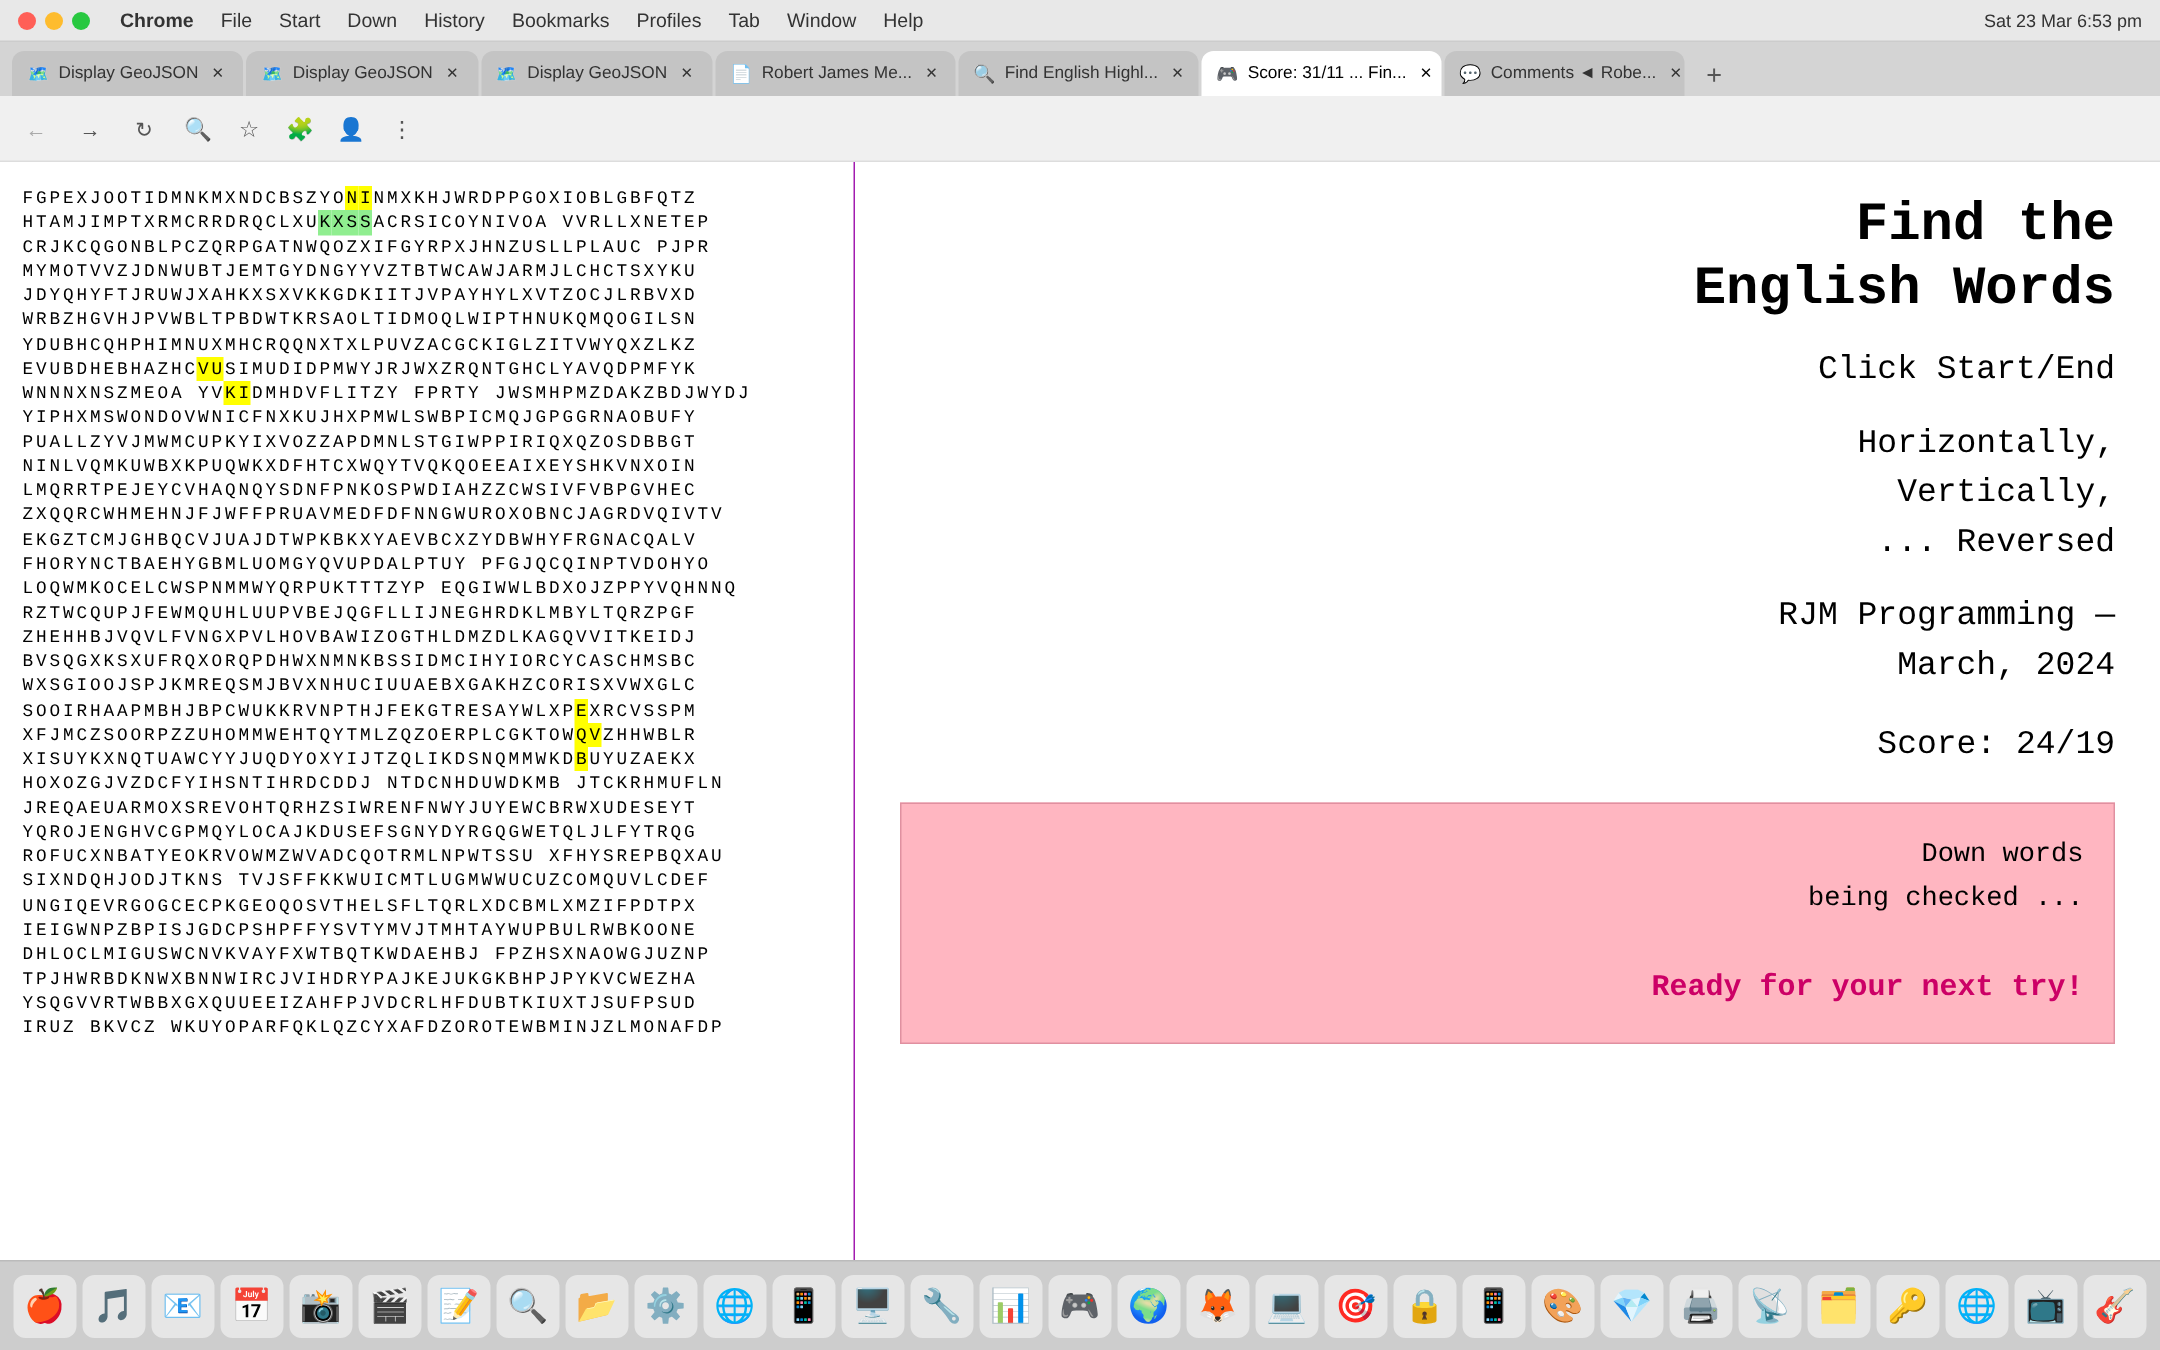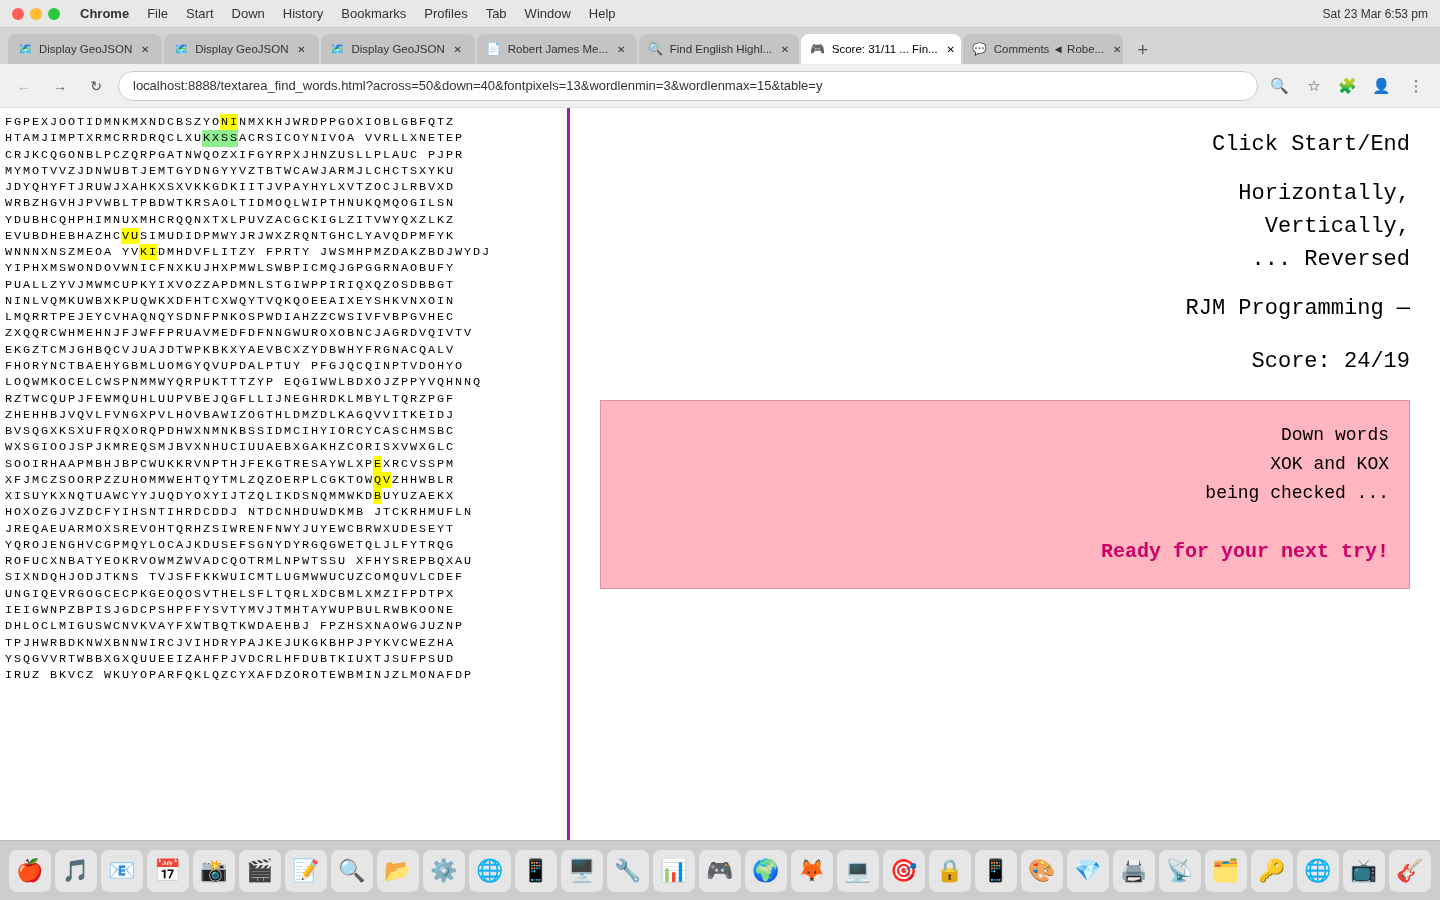--- a/index.html
+++ b/index.html
@@ -147,22 +147,22 @@
       flex: 1;
       overflow: hidden;
     }
 
     
     #grid-container {
       width: 570px;
       flex-shrink: 0;
       overflow-y: auto;
       background: #fff;
-      padding: 2px;
-      border-right: 3px solid #a21caf;
+      padding: 12px;
+      border-right: 1px solid #a21caf;
     }
     .grid-text {
       font-family: 'Courier New', monospace;
       font-size: 11.8px;
       line-height: 1.40;
       color: #000;
       padding: 4px 2px;
     }
     .grid-text span {
       display: inline-block;
@@ -302,21 +302,20 @@
     <span>Comments ◄ Robe...</span>
     <span class="tab-close">✕</span>
   </div>
   <div class="tab-new">+</div>
 </div>
 
 <div id="addressbar">
   <div class="nav-btn disabled">←</div>
   <div class="nav-btn">→</div>
   <div class="nav-btn">↻</div>
-  <input class="url-bar" type="text" value="localhost:8888/textarea_find_words.html?across=50&amp;down=40&amp;fontpixels=13&amp;wordlenmin=3&amp;wordlenmax=15&amp;table=y" style="">
   <div class="addr-icons">
     <div class="addr-icon">🔍</div>
     <div class="addr-icon">☆</div>
     <div class="addr-icon">🧩</div>
     <div class="addr-icon">👤</div>
     <div class="addr-icon">⋮</div>
   </div>
 </div>
 
 <div id="main">
@@ -355,35 +354,39 @@
         <div style="white-space:nowrap;font-family:'Courier New',monospace;font-size:11.8px;line-height:1.38;"><span style="display:inline-block;width:9px;text-align:center;">U</span><span style="display:inline-block;width:9px;text-align:center;">N</span><span style="display:inline-block;width:9px;text-align:center;">G</span><span style="display:inline-block;width:9px;text-align:center;">I</span><span style="display:inline-block;width:9px;text-align:center;">Q</span><span style="display:inline-block;width:9px;text-align:center;">E</span><span style="display:inline-block;width:9px;text-align:center;">V</span><span style="display:inline-block;width:9px;text-align:center;">R</span><span style="display:inline-block;width:9px;text-align:center;">G</span><span style="display:inline-block;width:9px;text-align:center;">O</span><span style="display:inline-block;width:9px;text-align:center;">G</span><span style="display:inline-block;width:9px;text-align:center;">C</span><span style="display:inline-block;width:9px;text-align:center;">E</span><span style="display:inline-block;width:9px;text-align:center;">C</span><span style="display:inline-block;width:9px;text-align:center;">P</span><span style="display:inline-block;width:9px;text-align:center;">K</span><span style="display:inline-block;width:9px;text-align:center;">G</span><span style="display:inline-block;width:9px;text-align:center;">E</span><span style="display:inline-block;width:9px;text-align:center;">O</span><span style="display:inline-block;width:9px;text-align:center;">Q</span><span style="display:inline-block;width:9px;text-align:center;">O</span><span style="display:inline-block;width:9px;text-align:center;">S</span><span style="display:inline-block;width:9px;text-align:center;">V</span><span style="display:inline-block;width:9px;text-align:center;">T</span><span style="display:inline-block;width:9px;text-align:center;">H</span><span style="display:inline-block;width:9px;text-align:center;">E</span><span style="display:inline-block;width:9px;text-align:center;">L</span><span style="display:inline-block;width:9px;text-align:center;">S</span><span style="display:inline-block;width:9px;text-align:center;">F</span><span style="display:inline-block;width:9px;text-align:center;">L</span><span style="display:inline-block;width:9px;text-align:center;">T</span><span style="display:inline-block;width:9px;text-align:center;">Q</span><span style="display:inline-block;width:9px;text-align:center;">R</span><span style="display:inline-block;width:9px;text-align:center;">L</span><span style="display:inline-block;width:9px;text-align:center;">X</span><span style="display:inline-block;width:9px;text-align:center;">D</span><span style="display:inline-block;width:9px;text-align:center;">C</span><span style="display:inline-block;width:9px;text-align:center;">B</span><span style="display:inline-block;width:9px;text-align:center;">M</span><span style="display:inline-block;width:9px;text-align:center;">L</span><span style="display:inline-block;width:9px;text-align:center;">X</span><span style="display:inline-block;width:9px;text-align:center;">M</span><span style="display:inline-block;width:9px;text-align:center;">Z</span><span style="display:inline-block;width:9px;text-align:center;">I</span><span style="display:inline-block;width:9px;text-align:center;">F</span><span style="display:inline-block;width:9px;text-align:center;">P</span><span style="display:inline-block;width:9px;text-align:center;">D</span><span style="display:inline-block;width:9px;text-align:center;">T</span><span style="display:inline-block;width:9px;text-align:center;">P</span><span style="display:inline-block;width:9px;text-align:center;">X</span></div>
         <div style="white-space:nowrap;font-family:'Courier New',monospace;font-size:11.8px;line-height:1.38;"><span style="display:inline-block;width:9px;text-align:center;">I</span><span style="display:inline-block;width:9px;text-align:center;">E</span><span style="display:inline-block;width:9px;text-align:center;">I</span><span style="display:inline-block;width:9px;text-align:center;">G</span><span style="display:inline-block;width:9px;text-align:center;">W</span><span style="display:inline-block;width:9px;text-align:center;">N</span><span style="display:inline-block;width:9px;text-align:center;">P</span><span style="display:inline-block;width:9px;text-align:center;">Z</span><span style="display:inline-block;width:9px;text-align:center;">B</span><span style="display:inline-block;width:9px;text-align:center;">P</span><span style="display:inline-block;width:9px;text-align:center;">I</span><span style="display:inline-block;width:9px;text-align:center;">S</span><span style="display:inline-block;width:9px;text-align:center;">J</span><span style="display:inline-block;width:9px;text-align:center;">G</span><span style="display:inline-block;width:9px;text-align:center;">D</span><span style="display:inline-block;width:9px;text-align:center;">C</span><span style="display:inline-block;width:9px;text-align:center;">P</span><span style="display:inline-block;width:9px;text-align:center;">S</span><span style="display:inline-block;width:9px;text-align:center;">H</span><span style="display:inline-block;width:9px;text-align:center;">P</span><span style="display:inline-block;width:9px;text-align:center;">F</span><span style="display:inline-block;width:9px;text-align:center;">F</span><span style="display:inline-block;width:9px;text-align:center;">Y</span><span style="display:inline-block;width:9px;text-align:center;">S</span><span style="display:inline-block;width:9px;text-align:center;">V</span><span style="display:inline-block;width:9px;text-align:center;">T</span><span style="display:inline-block;width:9px;text-align:center;">Y</span><span style="display:inline-block;width:9px;text-align:center;">M</span><span style="display:inline-block;width:9px;text-align:center;">V</span><span style="display:inline-block;width:9px;text-align:center;">J</span><span style="display:inline-block;width:9px;text-align:center;">T</span><span style="display:inline-block;width:9px;text-align:center;">M</span><span style="display:inline-block;width:9px;text-align:center;">H</span><span style="display:inline-block;width:9px;text-align:center;">T</span><span style="display:inline-block;width:9px;text-align:center;">A</span><span style="display:inline-block;width:9px;text-align:center;">Y</span><span style="display:inline-block;width:9px;text-align:center;">W</span><span style="display:inline-block;width:9px;text-align:center;">U</span><span style="display:inline-block;width:9px;text-align:center;">P</span><span style="display:inline-block;width:9px;text-align:center;">B</span><span style="display:inline-block;width:9px;text-align:center;">U</span><span style="display:inline-block;width:9px;text-align:center;">L</span><span style="display:inline-block;width:9px;text-align:center;">R</span><span style="display:inline-block;width:9px;text-align:center;">W</span><span style="display:inline-block;width:9px;text-align:center;">B</span><span style="display:inline-block;width:9px;text-align:center;">K</span><span style="display:inline-block;width:9px;text-align:center;">O</span><span style="display:inline-block;width:9px;text-align:center;">O</span><span style="display:inline-block;width:9px;text-align:center;">N</span><span style="display:inline-block;width:9px;text-align:center;">E</span></div>
         <div style="white-space:nowrap;font-family:'Courier New',monospace;font-size:11.8px;line-height:1.38;"><span style="display:inline-block;width:9px;text-align:center;">D</span><span style="display:inline-block;width:9px;text-align:center;">H</span><span style="display:inline-block;width:9px;text-align:center;">L</span><span style="display:inline-block;width:9px;text-align:center;">O</span><span style="display:inline-block;width:9px;text-align:center;">C</span><span style="display:inline-block;width:9px;text-align:center;">L</span><span style="display:inline-block;width:9px;text-align:center;">M</span><span style="display:inline-block;width:9px;text-align:center;">I</span><span style="display:inline-block;width:9px;text-align:center;">G</span><span style="display:inline-block;width:9px;text-align:center;">U</span><span style="display:inline-block;width:9px;text-align:center;">S</span><span style="display:inline-block;width:9px;text-align:center;">W</span><span style="display:inline-block;width:9px;text-align:center;">C</span><span style="display:inline-block;width:9px;text-align:center;">N</span><span style="display:inline-block;width:9px;text-align:center;">V</span><span style="display:inline-block;width:9px;text-align:center;">K</span><span style="display:inline-block;width:9px;text-align:center;">V</span><span style="display:inline-block;width:9px;text-align:center;">A</span><span style="display:inline-block;width:9px;text-align:center;">Y</span><span style="display:inline-block;width:9px;text-align:center;">F</span><span style="display:inline-block;width:9px;text-align:center;">X</span><span style="display:inline-block;width:9px;text-align:center;">W</span><span style="display:inline-block;width:9px;text-align:center;">T</span><span style="display:inline-block;width:9px;text-align:center;">B</span><span style="display:inline-block;width:9px;text-align:center;">Q</span><span style="display:inline-block;width:9px;text-align:center;">T</span><span style="display:inline-block;width:9px;text-align:center;">K</span><span style="display:inline-block;width:9px;text-align:center;">W</span><span style="display:inline-block;width:9px;text-align:center;">D</span><span style="display:inline-block;width:9px;text-align:center;">A</span><span style="display:inline-block;width:9px;text-align:center;">E</span><span style="display:inline-block;width:9px;text-align:center;">H</span><span style="display:inline-block;width:9px;text-align:center;">B</span><span style="display:inline-block;width:9px;text-align:center;">J</span><span style="display:inline-block;width:9px;text-align:center;"> </span><span style="display:inline-block;width:9px;text-align:center;">F</span><span style="display:inline-block;width:9px;text-align:center;">P</span><span style="display:inline-block;width:9px;text-align:center;">Z</span><span style="display:inline-block;width:9px;text-align:center;">H</span><span style="display:inline-block;width:9px;text-align:center;">S</span><span style="display:inline-block;width:9px;text-align:center;">X</span><span style="display:inline-block;width:9px;text-align:center;">N</span><span style="display:inline-block;width:9px;text-align:center;">A</span><span style="display:inline-block;width:9px;text-align:center;">O</span><span style="display:inline-block;width:9px;text-align:center;">W</span><span style="display:inline-block;width:9px;text-align:center;">G</span><span style="display:inline-block;width:9px;text-align:center;">J</span><span style="display:inline-block;width:9px;text-align:center;">U</span><span style="display:inline-block;width:9px;text-align:center;">Z</span><span style="display:inline-block;width:9px;text-align:center;">N</span><span style="display:inline-block;width:9px;text-align:center;">P</span></div>
         <div style="white-space:nowrap;font-family:'Courier New',monospace;font-size:11.8px;line-height:1.38;"><span style="display:inline-block;width:9px;text-align:center;">T</span><span style="display:inline-block;width:9px;text-align:center;">P</span><span style="display:inline-block;width:9px;text-align:center;">J</span><span style="display:inline-block;width:9px;text-align:center;">H</span><span style="display:inline-block;width:9px;text-align:center;">W</span><span style="display:inline-block;width:9px;text-align:center;">R</span><span style="display:inline-block;width:9px;text-align:center;">B</span><span style="display:inline-block;width:9px;text-align:center;">D</span><span style="display:inline-block;width:9px;text-align:center;">K</span><span style="display:inline-block;width:9px;text-align:center;">N</span><span style="display:inline-block;width:9px;text-align:center;">W</span><span style="display:inline-block;width:9px;text-align:center;">X</span><span style="display:inline-block;width:9px;text-align:center;">B</span><span style="display:inline-block;width:9px;text-align:center;">N</span><span style="display:inline-block;width:9px;text-align:center;">N</span><span style="display:inline-block;width:9px;text-align:center;">W</span><span style="display:inline-block;width:9px;text-align:center;">I</span><span style="display:inline-block;width:9px;text-align:center;">R</span><span style="display:inline-block;width:9px;text-align:center;">C</span><span style="display:inline-block;width:9px;text-align:center;">J</span><span style="display:inline-block;width:9px;text-align:center;">V</span><span style="display:inline-block;width:9px;text-align:center;">I</span><span style="display:inline-block;width:9px;text-align:center;">H</span><span style="display:inline-block;width:9px;text-align:center;">D</span><span style="display:inline-block;width:9px;text-align:center;">R</span><span style="display:inline-block;width:9px;text-align:center;">Y</span><span style="display:inline-block;width:9px;text-align:center;">P</span><span style="display:inline-block;width:9px;text-align:center;">A</span><span style="display:inline-block;width:9px;text-align:center;">J</span><span style="display:inline-block;width:9px;text-align:center;">K</span><span style="display:inline-block;width:9px;text-align:center;">E</span><span style="display:inline-block;width:9px;text-align:center;">J</span><span style="display:inline-block;width:9px;text-align:center;">U</span><span style="display:inline-block;width:9px;text-align:center;">K</span><span style="display:inline-block;width:9px;text-align:center;">G</span><span style="display:inline-block;width:9px;text-align:center;">K</span><span style="display:inline-block;width:9px;text-align:center;">B</span><span style="display:inline-block;width:9px;text-align:center;">H</span><span style="display:inline-block;width:9px;text-align:center;">P</span><span style="display:inline-block;width:9px;text-align:center;">J</span><span style="display:inline-block;width:9px;text-align:center;">P</span><span style="display:inline-block;width:9px;text-align:center;">Y</span><span style="display:inline-block;width:9px;text-align:center;">K</span><span style="display:inline-block;width:9px;text-align:center;">V</span><span style="display:inline-block;width:9px;text-align:center;">C</span><span style="display:inline-block;width:9px;text-align:center;">W</span><span style="display:inline-block;width:9px;text-align:center;">E</span><span style="display:inline-block;width:9px;text-align:center;">Z</span><span style="display:inline-block;width:9px;text-align:center;">H</span><span style="display:inline-block;width:9px;text-align:center;">A</span></div>
         <div style="white-space:nowrap;font-family:'Courier New',monospace;font-size:11.8px;line-height:1.38;"><span style="display:inline-block;width:9px;text-align:center;">Y</span><span style="display:inline-block;width:9px;text-align:center;">S</span><span style="display:inline-block;width:9px;text-align:center;">Q</span><span style="display:inline-block;width:9px;text-align:center;">G</span><span style="display:inline-block;width:9px;text-align:center;">V</span><span style="display:inline-block;width:9px;text-align:center;">V</span><span style="display:inline-block;width:9px;text-align:center;">R</span><span style="display:inline-block;width:9px;text-align:center;">T</span><span style="display:inline-block;width:9px;text-align:center;">W</span><span style="display:inline-block;width:9px;text-align:center;">B</span><span style="display:inline-block;width:9px;text-align:center;">B</span><span style="display:inline-block;width:9px;text-align:center;">X</span><span style="display:inline-block;width:9px;text-align:center;">G</span><span style="display:inline-block;width:9px;text-align:center;">X</span><span style="display:inline-block;width:9px;text-align:center;">Q</span><span style="display:inline-block;width:9px;text-align:center;">U</span><span style="display:inline-block;width:9px;text-align:center;">U</span><span style="display:inline-block;width:9px;text-align:center;">E</span><span style="display:inline-block;width:9px;text-align:center;">E</span><span style="display:inline-block;width:9px;text-align:center;">I</span><span style="display:inline-block;width:9px;text-align:center;">Z</span><span style="display:inline-block;width:9px;text-align:center;">A</span><span style="display:inline-block;width:9px;text-align:center;">H</span><span style="display:inline-block;width:9px;text-align:center;">F</span><span style="display:inline-block;width:9px;text-align:center;">P</span><span style="display:inline-block;width:9px;text-align:center;">J</span><span style="display:inline-block;width:9px;text-align:center;">V</span><span style="display:inline-block;width:9px;text-align:center;">D</span><span style="display:inline-block;width:9px;text-align:center;">C</span><span style="display:inline-block;width:9px;text-align:center;">R</span><span style="display:inline-block;width:9px;text-align:center;">L</span><span style="display:inline-block;width:9px;text-align:center;">H</span><span style="display:inline-block;width:9px;text-align:center;">F</span><span style="display:inline-block;width:9px;text-align:center;">D</span><span style="display:inline-block;width:9px;text-align:center;">U</span><span style="display:inline-block;width:9px;text-align:center;">B</span><span style="display:inline-block;width:9px;text-align:center;">T</span><span style="display:inline-block;width:9px;text-align:center;">K</span><span style="display:inline-block;width:9px;text-align:center;">I</span><span style="display:inline-block;width:9px;text-align:center;">U</span><span style="display:inline-block;width:9px;text-align:center;">X</span><span style="display:inline-block;width:9px;text-align:center;">T</span><span style="display:inline-block;width:9px;text-align:center;">J</span><span style="display:inline-block;width:9px;text-align:center;">S</span><span style="display:inline-block;width:9px;text-align:center;">U</span><span style="display:inline-block;width:9px;text-align:center;">F</span><span style="display:inline-block;width:9px;text-align:center;">P</span><span style="display:inline-block;width:9px;text-align:center;">S</span><span style="display:inline-block;width:9px;text-align:center;">U</span><span style="display:inline-block;width:9px;text-align:center;">D</span></div>
         <div style="white-space:nowrap;font-family:'Courier New',monospace;font-size:11.8px;line-height:1.38;"><span style="display:inline-block;width:9px;text-align:center;">I</span><span style="display:inline-block;width:9px;text-align:center;">R</span><span style="display:inline-block;width:9px;text-align:center;">U</span><span style="display:inline-block;width:9px;text-align:center;">Z</span><span style="display:inline-block;width:9px;text-align:center;"> </span><span style="display:inline-block;width:9px;text-align:center;">B</span><span style="display:inline-block;width:9px;text-align:center;">K</span><span style="display:inline-block;width:9px;text-align:center;">V</span><span style="display:inline-block;width:9px;text-align:center;">C</span><span style="display:inline-block;width:9px;text-align:center;">Z</span><span style="display:inline-block;width:9px;text-align:center;"> </span><span style="display:inline-block;width:9px;text-align:center;">W</span><span style="display:inline-block;width:9px;text-align:center;">K</span><span style="display:inline-block;width:9px;text-align:center;">U</span><span style="display:inline-block;width:9px;text-align:center;">Y</span><span style="display:inline-block;width:9px;text-align:center;">O</span><span style="display:inline-block;width:9px;text-align:center;">P</span><span style="display:inline-block;width:9px;text-align:center;">A</span><span style="display:inline-block;width:9px;text-align:center;">R</span><span style="display:inline-block;width:9px;text-align:center;">F</span><span style="display:inline-block;width:9px;text-align:center;">Q</span><span style="display:inline-block;width:9px;text-align:center;">K</span><span style="display:inline-block;width:9px;text-align:center;">L</span><span style="display:inline-block;width:9px;text-align:center;">Q</span><span style="display:inline-block;width:9px;text-align:center;">Z</span><span style="display:inline-block;width:9px;text-align:center;">C</span><span style="display:inline-block;width:9px;text-align:center;">Y</span><span style="display:inline-block;width:9px;text-align:center;">X</span><span style="display:inline-block;width:9px;text-align:center;">A</span><span style="display:inline-block;width:9px;text-align:center;">F</span><span style="display:inline-block;width:9px;text-align:center;">D</span><span style="display:inline-block;width:9px;text-align:center;">Z</span><span style="display:inline-block;width:9px;text-align:center;">O</span><span style="display:inline-block;width:9px;text-align:center;">R</span><span style="display:inline-block;width:9px;text-align:center;">O</span><span style="display:inline-block;width:9px;text-align:center;">T</span><span style="display:inline-block;width:9px;text-align:center;">E</span><span style="display:inline-block;width:9px;text-align:center;">W</span><span style="display:inline-block;width:9px;text-align:center;">B</span><span style="display:inline-block;width:9px;text-align:center;">M</span><span style="display:inline-block;width:9px;text-align:center;">I</span><span style="display:inline-block;width:9px;text-align:center;">N</span><span style="display:inline-block;width:9px;text-align:center;">J</span><span style="display:inline-block;width:9px;text-align:center;">Z</span><span style="display:inline-block;width:9px;text-align:center;">L</span><span style="display:inline-block;width:9px;text-align:center;">M</span><span style="display:inline-block;width:9px;text-align:center;">O</span><span style="display:inline-block;width:9px;text-align:center;">N</span><span style="display:inline-block;width:9px;text-align:center;">A</span><span style="display:inline-block;width:9px;text-align:center;">F</span><span style="display:inline-block;width:9px;text-align:center;">D</span><span style="display:inline-block;width:9px;text-align:center;">P</span></div>
       </div>
   </div>
 
   <div id="right-panel">
+    <div class="game-title">
+      <div>Find the</div>
+      <div>English Words</div>
+    </div>
     <div class="game-subtitle">
       <div>Click Start/End</div>
     </div>
     <div class="game-subtitle">
       <div>Horizontally,</div>
       <div>Vertically,</div>
       <div>... Reversed</div>
     </div>
     <div class="game-subtitle">
       <div>RJM Programming —</div>
+      <div>March,  2024</div>
     </div>
     <div class="score-line">Score: 24/19</div>
     <div class="status-box">
       <div>Down words</div>
-      <div>XOK and KOX</div>
       <div>being checked ...</div>
       <br>
       <div class="ready-text">Ready for your next try!</div>
     </div>
   </div>
 </div>
 
 <div id="dock">
   <div class="dock-item">🍎</div>
   <div class="dock-item">🎵</div>

